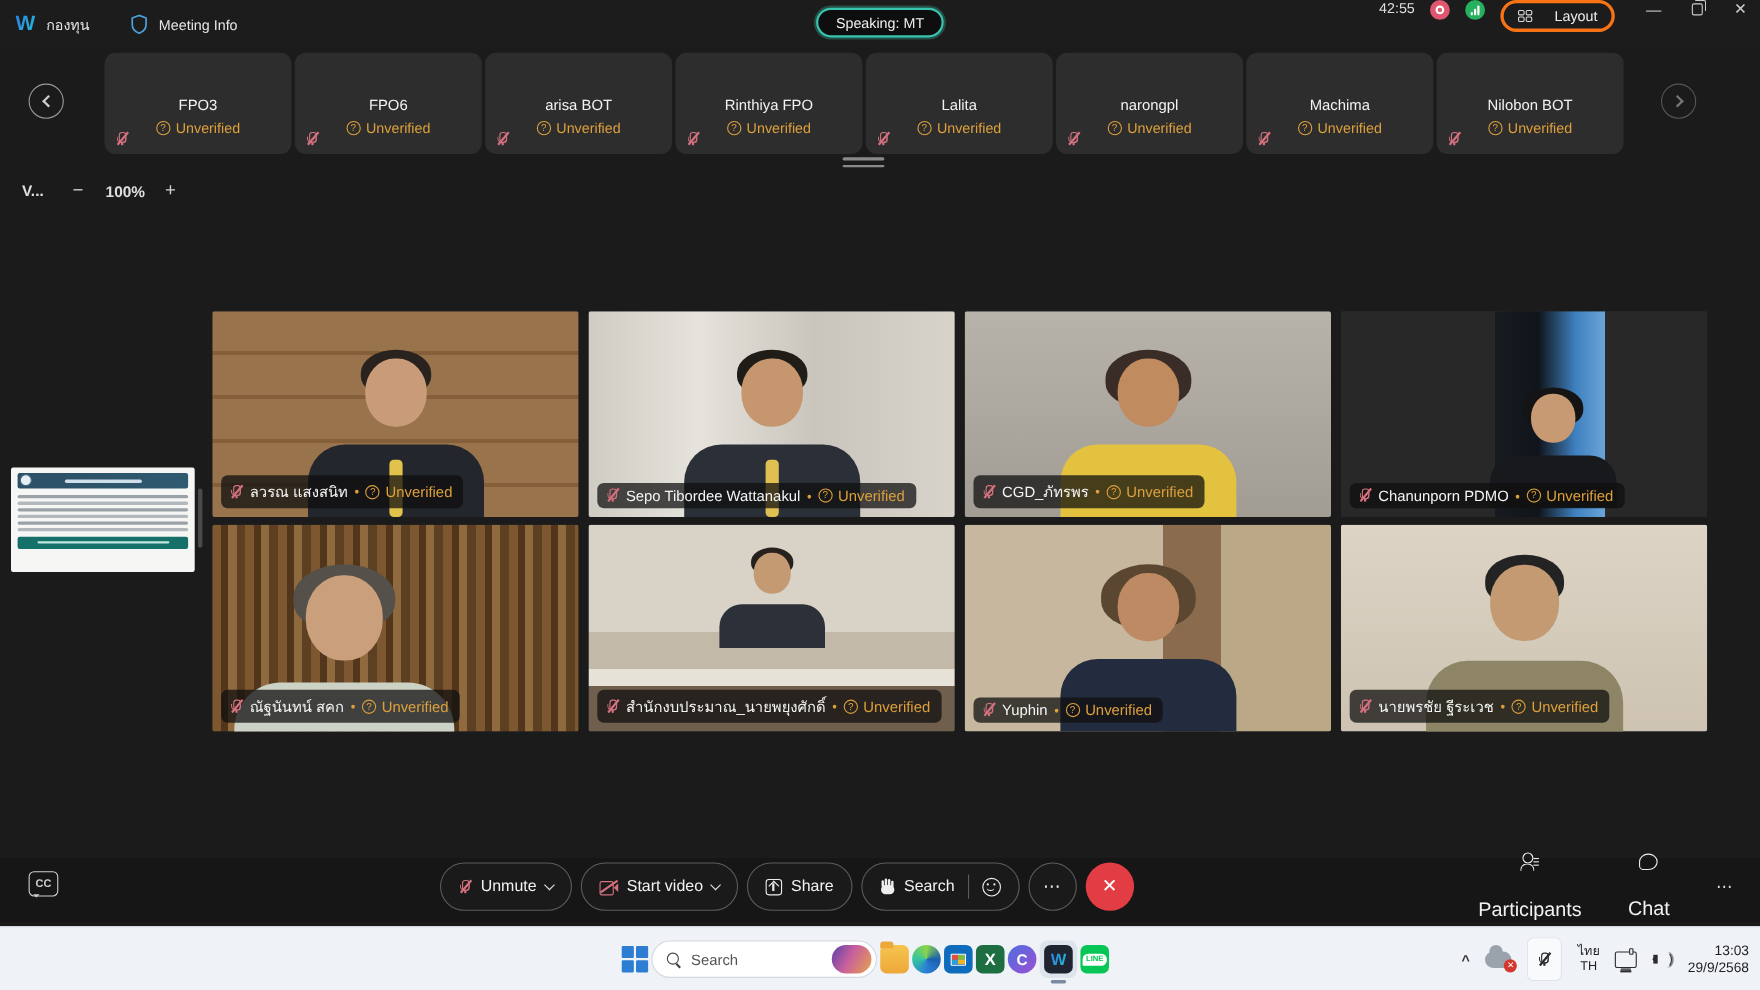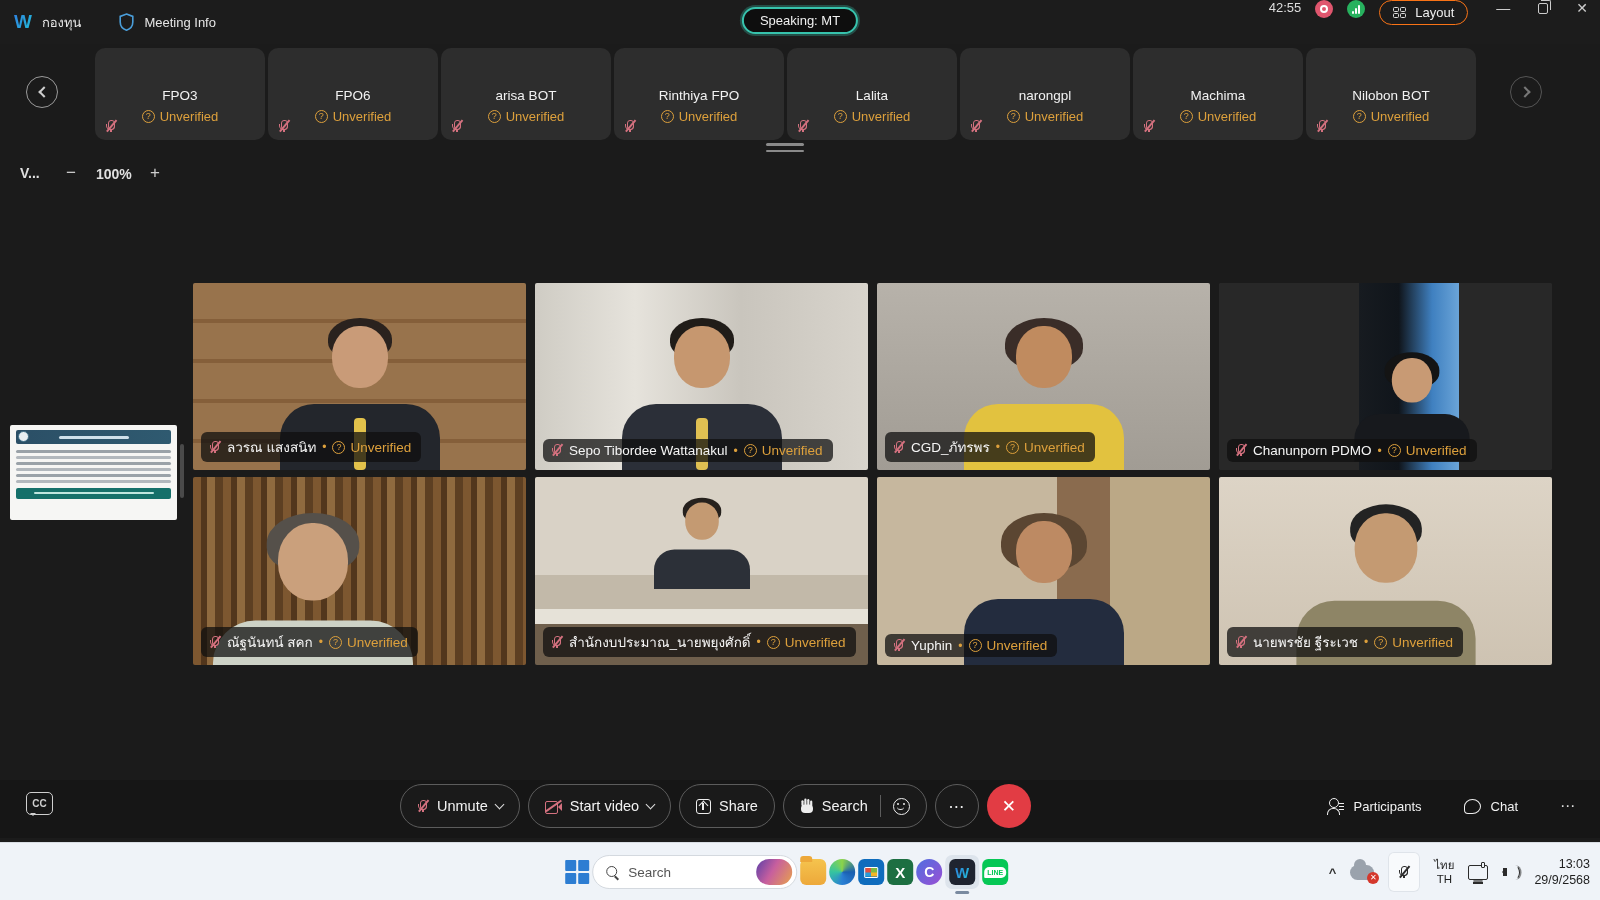--- a/index.html
+++ b/index.html
@@ -13,21 +13,21 @@
   .tb-app { font-size:13px; color:#e6e6e6; }
   .shield { width:15px; height:18px; margin-left:28px; }
   .tb-mi { font-size:13px; color:#e6e6e6; }
   #speaking-pill { position:absolute; left:50%; top:7px; transform:translateX(-50%); background:#0e0e0e; border:2px solid #37c3ad; box-shadow:0 0 0 2px rgba(55,195,173,.30); border-radius:16px; padding:4px 16px; font-size:13px; color:#f0f0f0; }
   .tb-right { position:absolute; right:12px; top:0; height:44px; display:flex; align-items:flex-start; gap:14px; }
   .tb-timer { font-size:13px; color:#ddd; }
   .rec-dot { width:18px; height:18px; border-radius:50%; background:#e0566e; display:flex; align-items:center; justify-content:center; }
   .rec-dot i { width:8px; height:8px; border:2px solid #fff; border-radius:50%; display:block; }
   .net-dot { width:18px; height:18px; border-radius:50%; background:#27b15e; display:flex; align-items:flex-end; justify-content:center; gap:1px; padding-bottom:4px; }
   .net-dot i { display:block; width:2px; background:#fff; border-radius:1px; }
-  .layout-btn { display:flex; align-items:center; gap:9px; border:1px solid #f97316; border-radius:16px; padding:4px 13px; font-size:13px; color:#eee; }
+  .layout-btn { display:flex; align-items:center; gap:20px; border:3px solid #f97316; border-radius:16px; padding:4px 13px; font-size:13px; color:#eee; }
   .grid-ic { width:13px; height:11px; display:grid; grid-template-columns:1fr 1fr; gap:1.5px; }
   .grid-ic i { border:1.2px solid #ddd; border-radius:1.5px; }
   .win-ctrls { display:flex; align-items:center; gap:28px; margin-left:14px; color:#ccc; font-size:14px; }
   .restore-ic { width:10px; height:11px; border:1.2px solid #ccc; border-radius:2px; position:relative; }
   .restore-ic::before { content:""; position:absolute; left:2px; top:-4px; width:9px; height:9px; border-top:1.2px solid #ccc; border-right:1.2px solid #ccc; border-radius:0 2px 0 0; }
 
   
   .fs-tile { position:absolute; top:48px; width:170px; height:92px; background:#2d2d2d; border-radius:10px; }
   .fs-name { text-align:center; margin-top:40px; font-size:13.5px; color:#f2f2f2; white-space:nowrap; overflow:hidden; }
   .fs-badge { display:flex; justify-content:center; align-items:center; gap:5px; margin-top:6px; font-size:13px; color:#dda03c; }
@@ -91,21 +91,21 @@
   .share-ic::after { content:""; position:absolute; left:3px; top:2px; width:6px; height:6px; border-left:1.5px solid #eee; border-top:1.5px solid #eee; transform:rotate(45deg); }
   .ai-ic { width:20px; height:20px; border-radius:50%; background:conic-gradient(from 210deg,#1668d8,#23b3e0,#0f7be0,#1668d8); position:relative; overflow:hidden; }
   .ai-ic::after { content:""; position:absolute; left:4px; top:8px; width:14px; height:5px; background:#fff; border-radius:4px; transform:rotate(-28deg); }
   .divider { width:1px; height:22px; background:#5c5c5c; margin:0 4px; }
   .smiley { position:relative; width:17px; height:17px; border:1.5px solid #eee; border-radius:50%; }
   .smiley::before { content:""; position:absolute; left:3px; top:4px; width:2px; height:2px; background:#eee; border-radius:50%; box-shadow:6px 0 0 #eee; }
   .smiley::after { content:""; position:absolute; left:3.5px; top:5px; width:7px; height:5px; border-bottom:1.5px solid #eee; border-radius:0 0 6px 6px; }
   .more-circle { width:44px; height:44px; border:1px solid #5c5c5c; border-radius:50%; display:flex; align-items:center; justify-content:center; font-size:16px; color:#eee; letter-spacing:1px; background:#1a1a1a; }
   .leave-btn { width:44px; height:44px; border-radius:50%; background:#e23c44; display:flex; align-items:center; justify-content:center; color:#fff; font-size:17px; }
   .right-row { position:absolute; right:24px; top:4px; display:flex; align-items:center; gap:42px; height:44px; }
-  .flat-btn { display:flex; align-items:center; gap:10px; font-size:13px; color:#f2f2f2; }
+  .flat-btn { display:flex; align-items:center; gap:25px; font-size:18px; color:#f2f2f2;flex-direction:column; }
   .ppl-ic { position:relative; width:17px; height:17px; }
   .ppl-ic::before { content:""; position:absolute; left:2px; top:0; width:8px; height:8px; border:1.5px solid #eee; border-radius:50%; }
   .ppl-ic::after { content:""; position:absolute; left:0; bottom:0; width:11px; height:6px; border:1.5px solid #eee; border-bottom:none; border-radius:6px 6px 0 0; }
   .ppl-ic i { position:absolute; right:0; top:5px; width:5px; height:1.5px; background:#eee; box-shadow:0 3px 0 #eee, 0 6px 0 #eee; }
   .chat-ic { position:relative; width:17px; height:15px; border:1.5px solid #eee; border-radius:50% 50% 50% 4px; }
   .dots { color:#ddd; font-size:15px; letter-spacing:1px; }
 
   
   #taskbar { position:absolute; left:0; top:842px; width:1600px; height:58px; background:#eff3f8; border-top:1px solid #d8dde3; }
   .tb-center { position:absolute; left:50%; top:0; height:58px; transform:translateX(-53%); display:flex; align-items:center; gap:3px; }

